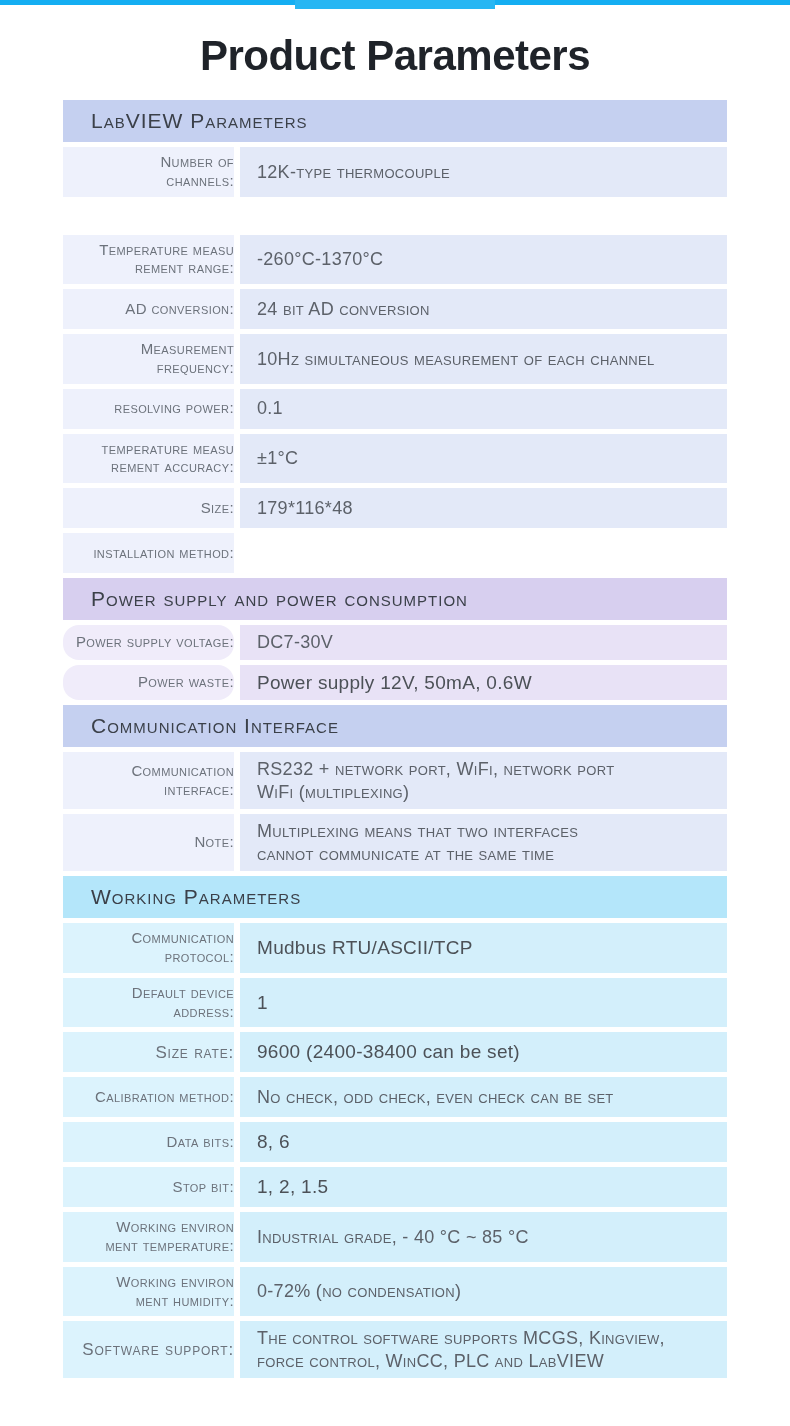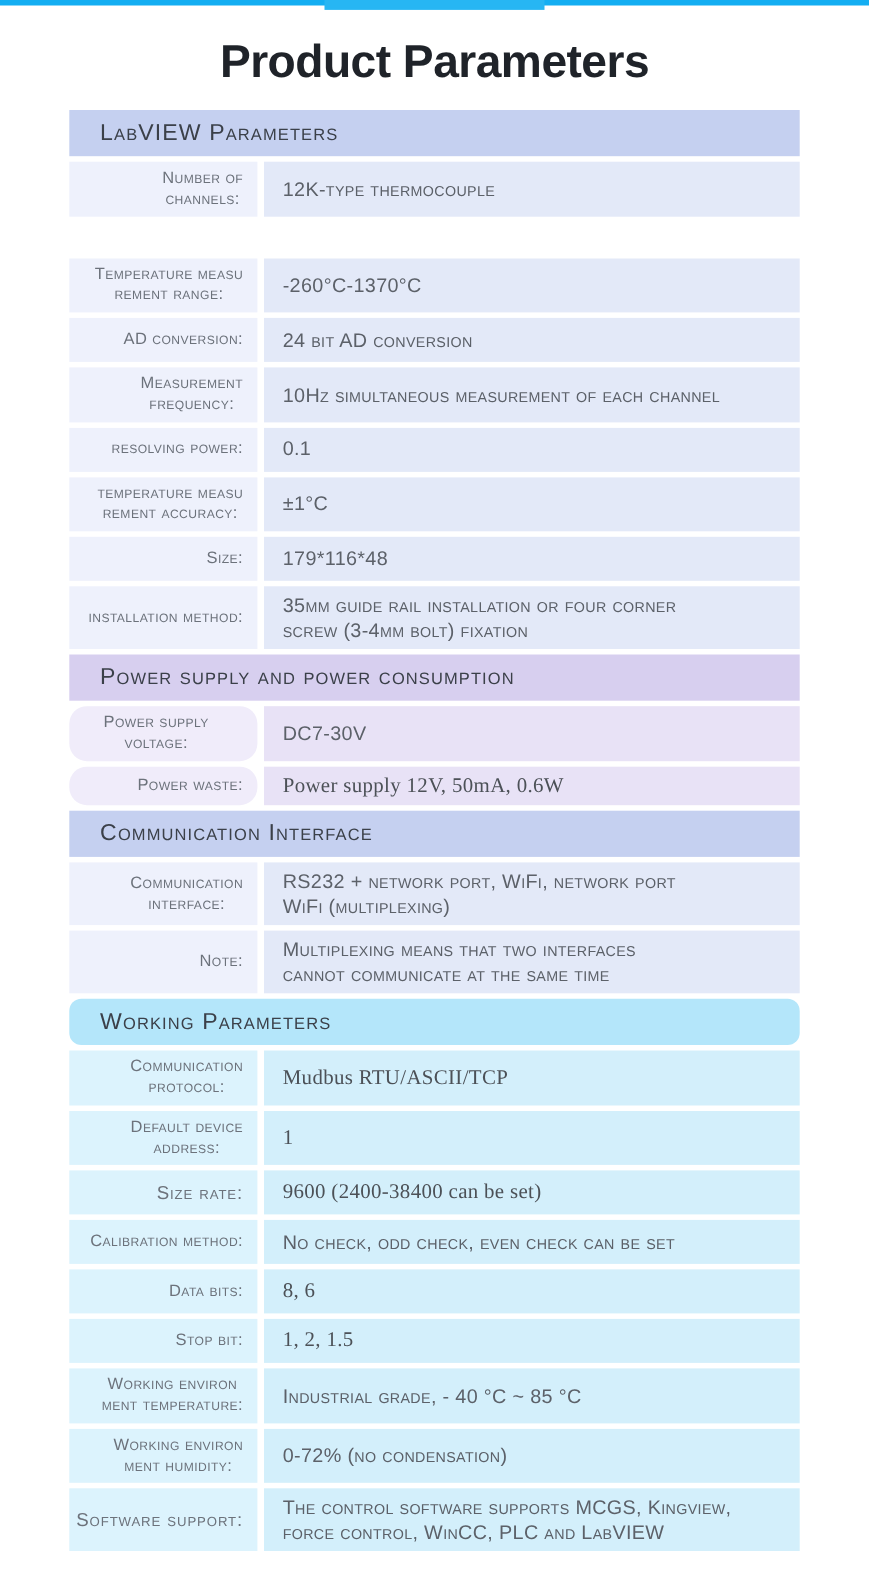--- a/index.html
+++ b/index.html
@@ -25,48 +25,47 @@
   section{display:block;}
   .sec-header{
     min-height:42px;display:flex;align-items:center;
     padding-left:28px;box-sizing:border-box;
     font-variant:small-caps;font-size:21px;letter-spacing:1px;
     color:var(--header-text,#3b4049);
     margin:3px 0 5px 0;
   }
   .theme-blue .sec-header{background:var(--blue-header-bg,#c5d0f0);}
   .theme-purple .sec-header{background:var(--purple-header-bg,#d7cfef);}
-  .theme-cyan .sec-header{background:var(--cyan-header-bg,#b4e6fa);border-radius:11px;}
+  .theme-cyan .sec-header{background:var(--cyan-header-bg,#b4e6fa);}
   .row{
     display:flex;gap:6px;margin-bottom:5px;
   }
   .row.gap-after{margin-bottom:38px;}
   .cell{
     box-sizing:border-box;display:flex;align-items:center;
     min-height:40px;padding:6px 0;
     white-space:pre-line;
   }
   .cell.label{
-    width:171px;justify-content:flex-end;text-align:center;
-    padding-right:13px;
+    width:171px;justify-content:flex-end;text-align:right;
     font-variant:small-caps;font-size:15px;letter-spacing:0.4px;
     line-height:1.25;
     color:var(--label-text,#6c727b);
   }
   .cell.value{
     flex:1;justify-content:flex-start;text-align:left;
     padding-left:17px;padding-right:26px;
     font-variant:small-caps;font-size:18px;letter-spacing:0.3px;
     line-height:1.25;
     color:var(--value-text,#5c6169);
   }
   .row.big-label .cell.label{font-size:17px;letter-spacing:0.8px;}
   .row.plain .cell.value{
     font-variant:normal;
-    font-family:Liberation Serif, serif;
+    font-family:Liberation Sans, sans-serif;
     font-size:19px;color:var(--plain-value-text,#4c5157);
   }
   .theme-blue .cell.label{background:var(--blue-label-bg,#eef1fc);}
   .theme-blue .cell.value{background:var(--blue-value-bg,#e3e9f8);}
   .theme-purple .cell.label{background:var(--purple-label-bg,#f0ecfa);border-radius:16px;}
   .theme-purple .cell.value{background:var(--purple-value-bg,#e8e2f6);}
   .theme-purple .cell{min-height:32px;}
   .theme-cyan .cell.label{background:var(--cyan-label-bg,#dcf3fd);}
   .theme-cyan .cell.value{background:var(--cyan-value-bg,#d3effb);}
 </style>
@@ -108,22 +107,20 @@
           <div class="cell label">temperature measu
 rement accuracy:</div>
           <div class="cell value">±1°C</div>
         </div>
         <div class="row">
           <div class="cell label">Size:</div>
           <div class="cell value">179*116*48</div>
         </div>
         <div class="row">
           <div class="cell label">installation method:</div>
-          <div class="cell value">35mm guide rail installation or four corner
-screw (3-4mm bolt) fixation</div>
         </div>
       </section>
       <section class="theme-purple">
         <div class="sec-header">Power supply and power consumption</div>
         <div class="row">
           <div class="cell label">Power supply voltage:</div>
           <div class="cell value">DC7-30V</div>
         </div>
         <div class="row plain">
           <div class="cell label">Power waste:</div>

